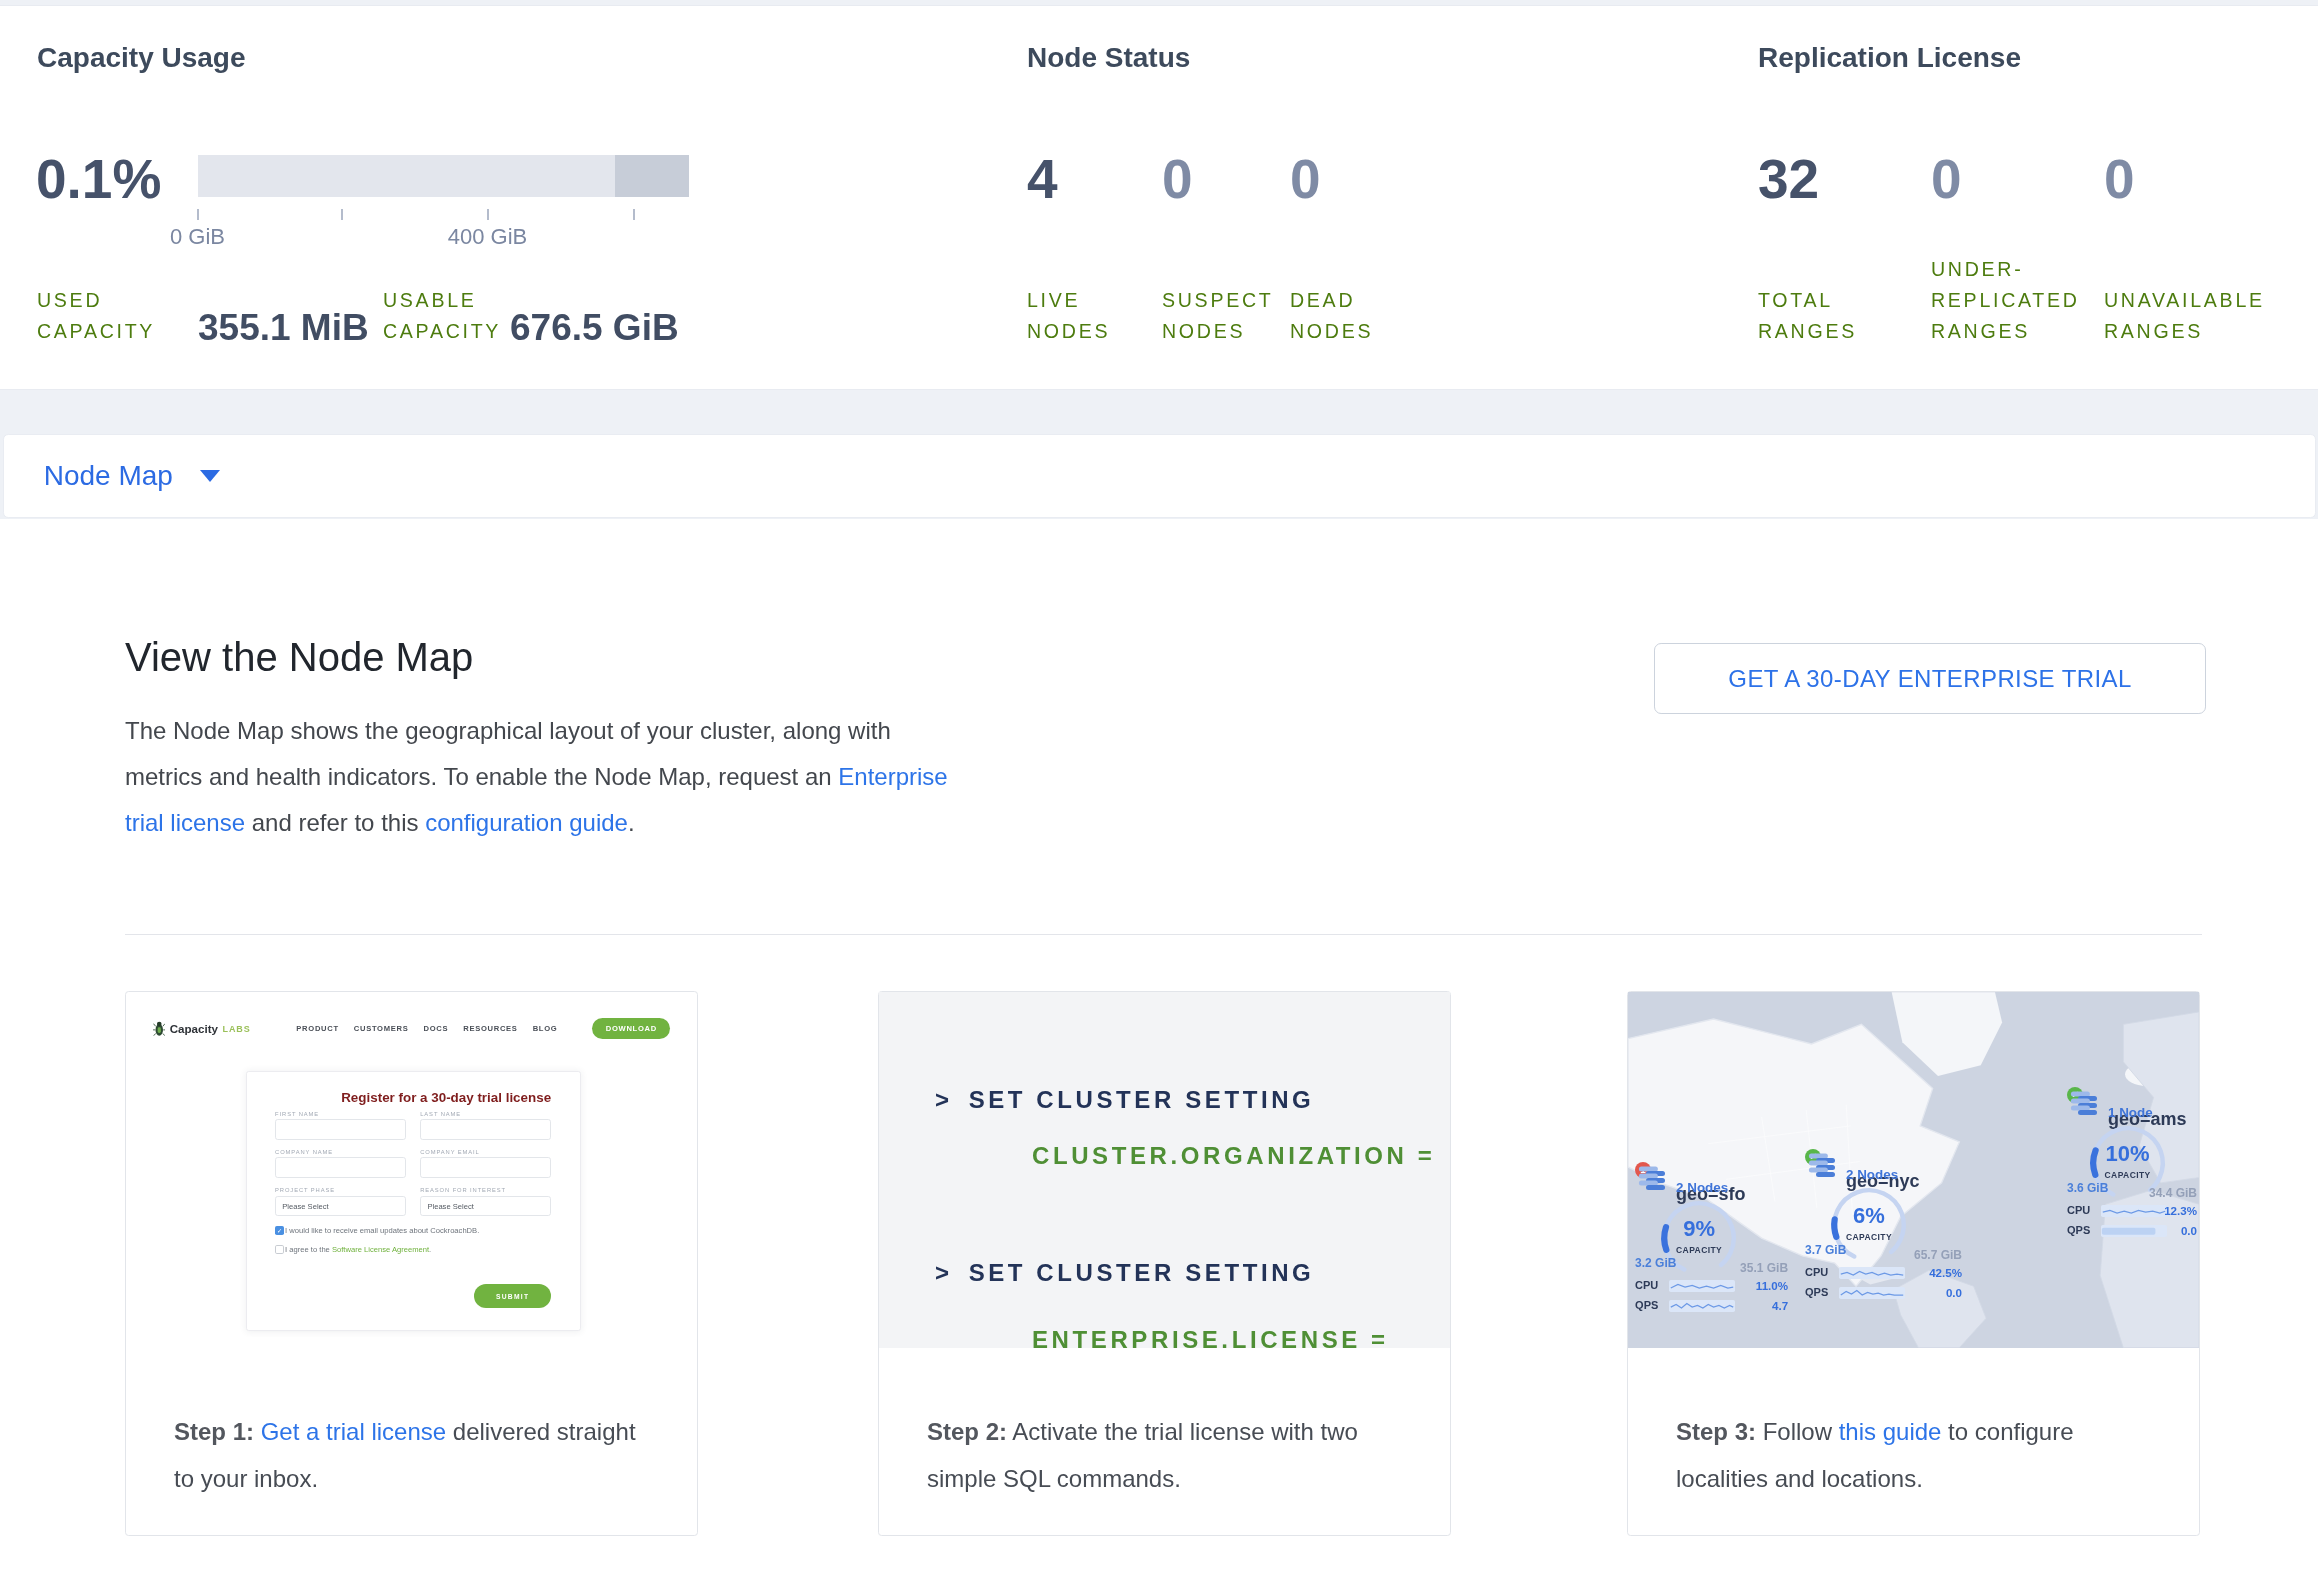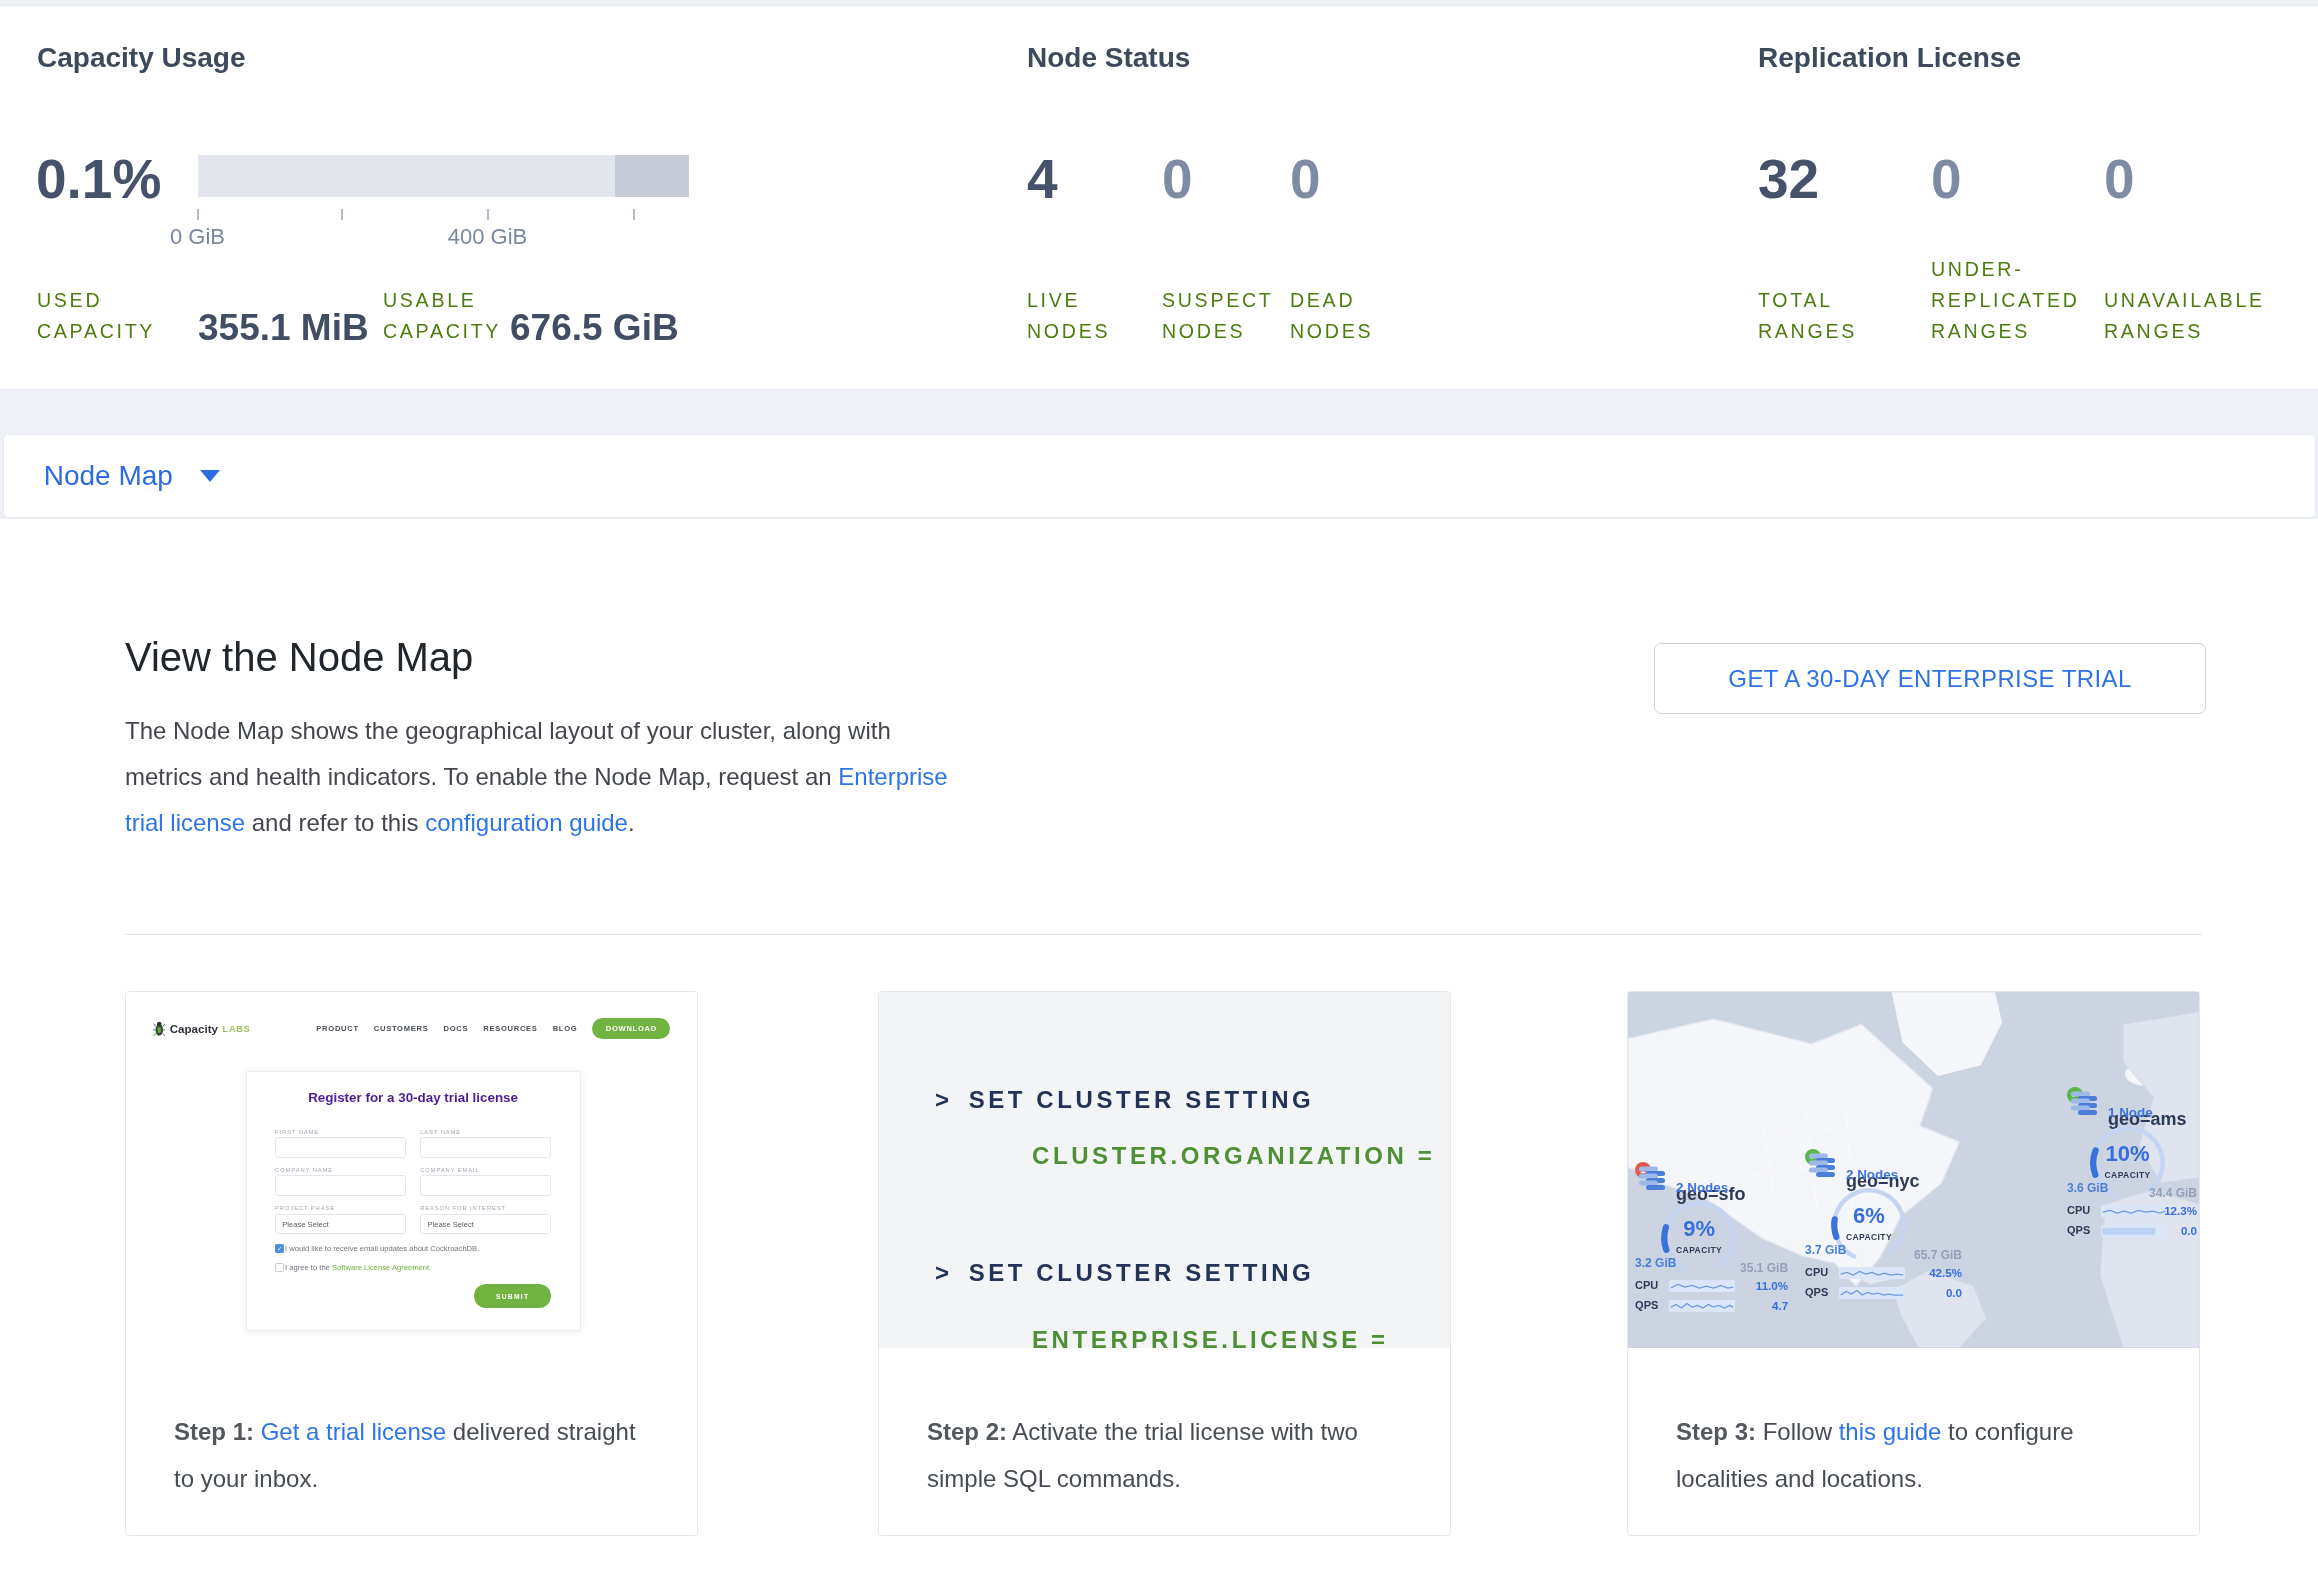--- a/index.html
+++ b/index.html
@@ -49,25 +49,25 @@
   .card-caption .prefix { font-weight:700; color:#53575e; }
 
   
   .site { position:absolute; left:19.6px; top:12.5px; right:19.6px; height:332px; background:#fff; overflow:hidden; }
   .site-header { position:absolute; left:7.1px; right:7.1px; top:9px; height:30px; display:flex; align-items:center; }
   .logo { display:flex; align-items:center; gap:4.5px; }
   .logo-name { font-size:11.6px; font-weight:700; color:#2f3338; }
   .logo-suffix { font-size:9px; font-weight:700; color:#9bc05a; letter-spacing:0.9px; }
   .site-nav { margin-left:auto; display:flex; align-items:center; gap:15px; }
   .site-nav span { font-size:7.6px; font-weight:700; letter-spacing:0.7px; color:#4a4f57; }
-  .dl-pill { background:#71b340; color:#fff !important; padding:6.2px 13.4px; border-radius:11.6px; }
+  .dl-pill { background:#71b340; color:#fff !important; padding:6.2px 13.4px; border-radius:11.6px;margin-left:20px; }
   .form-box { position:absolute; left:100px; top:66px; width:335px; height:260px; background:#fff;
               border:0.9px solid #ececf0; border-radius:2.7px; box-shadow:0 0.9px 7.1px rgba(40,50,70,.08);
               padding:18px 28.5px 0 28.5px; }
-  .form-title { text-align:center; font-size:13.4px; font-weight:700; color:#4c1d95; margin-bottom:24px; }
+  .form-title { text-align:right; font-size:13.4px; font-weight:700; color:#7f1d1d; margin-bottom:6px; }
   .form-grid { display:grid; grid-template-columns:1fr 1fr; column-gap:14.3px; row-gap:9px; }
   .f-label { font-size:5.8px; letter-spacing:0.9px; color:#a2a9b4; margin-bottom:2.7px; }
   .f-input { height:20.5px; border:0.9px solid #e3e6ea; border-radius:2.7px; background:#fff; }
   .f-select { height:20.5px; border:0.9px solid #e3e6ea; border-radius:2.7px; background:#fff;
               font-size:7.6px; color:#555b63; line-height:19px; padding-left:6.2px; }
   .chk-row { display:flex; align-items:center; gap:1px; margin-top:9.8px; font-size:7.6px; color:#6e747c; }
   .chk { width:9px; height:9px; border-radius:1.8px; flex:0 0 auto; text-align:center;
          font-size:6.2px; line-height:9px; color:#fff; }
   .chk.on { background:#4a90e2; }
   .chk.off { background:#fff; border:0.9px solid #c8ccd2; }

